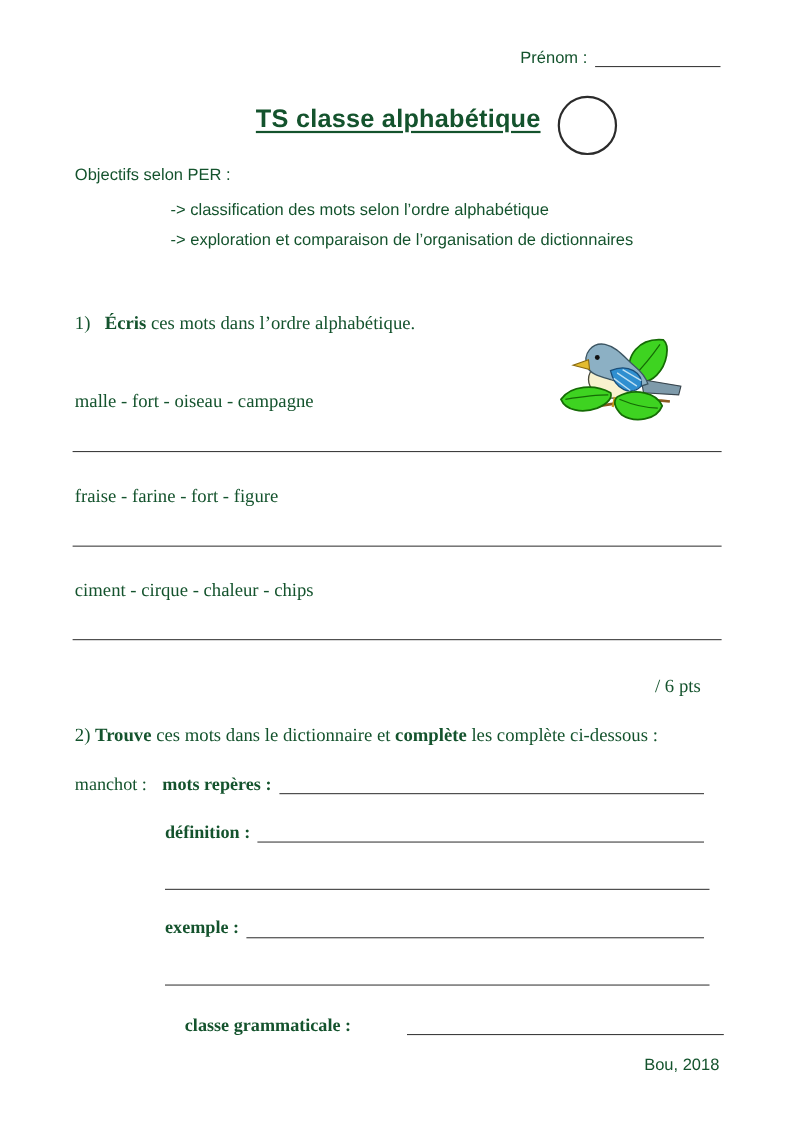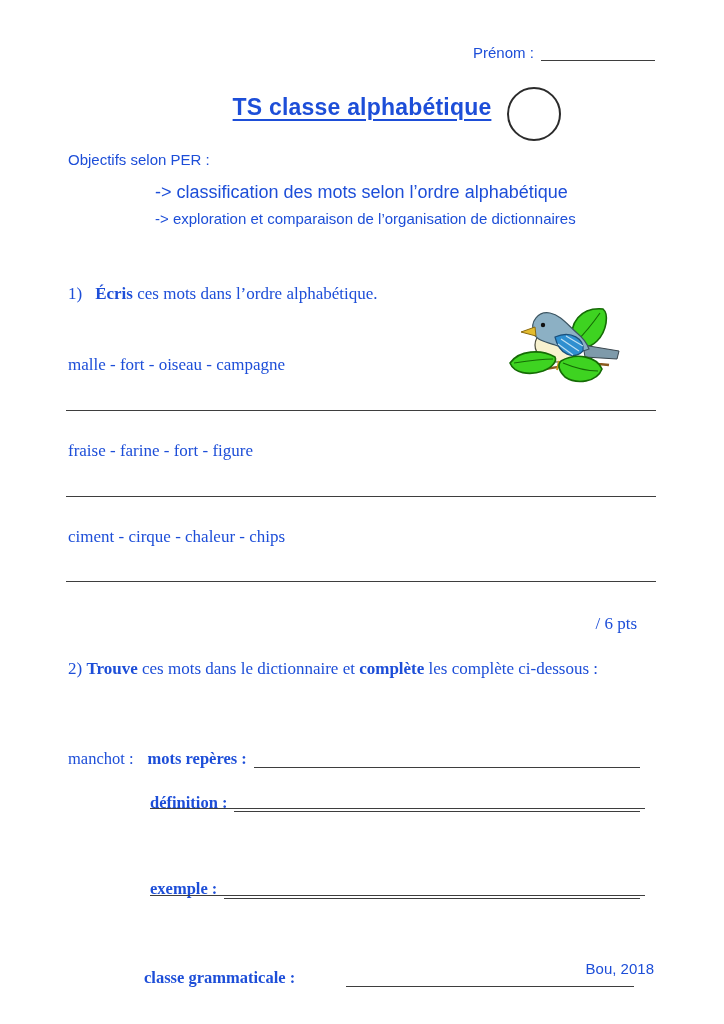--- a/index.html
+++ b/index.html
@@ -2,21 +2,21 @@
 <html><head>
 <meta charset="utf-8">
 <style>
   html,body { margin:0; padding:0; background:#e8e8e8; }
   .page {
     position: relative;
     width: 724px;
     height: 1024px;
     margin: 0 auto;
     background: #ffffff;
-    color: #1d4ed8;
+    color: #14532d;
     overflow: hidden;
   }
   .sans  { font-family: "Liberation Sans", sans-serif; }
   .serif { font-family: "Liberation Serif", serif; }
   .abs   { position: absolute; }
 
   
   .prenom-row { top:41px; left:473px; width:182px; height:20px; display:flex; align-items:flex-end; font-size:15px; }
   .fill { flex:1; align-self:stretch; border-bottom:1.8px solid #3e3e3e; margin-left:7px; }
 
@@ -29,47 +29,47 @@
     letter-spacing: 0.2px;
   }
   .grade-circle {
     top:87px; left:507px; width:54px; height:54px;
     border:2px solid #2b2b2b; border-radius:50%;
     box-sizing:border-box;
   }
 
   
   .obj-heading { top:151px; left:68px; font-size:15px; }
-  .obj-item-1  { top:182px; left:155px; font-size:18px; }
+  .obj-item-1  { top:182px; left:155px; font-size:15px; }
   .obj-item-2  { top:210px; left:155px; font-size:15px; }
 
   
   .ex1-instruction { top:284px; left:68px; font-size:17px; }
   .ex1-instruction .num { margin-right:13px; }
   .bold { font-weight:bold; }
   .bird-wrap { top:299px; left:505px; width:120px; height:88px; }
   .wordlist-1 { top:355px; left:68px; font-size:17px; }
   .wordlist-2 { top:441px; left:68px; font-size:17px; }
   .wordlist-3 { top:527px; left:68px; font-size:17px; }
   .rule { height:0; border-top:1.8px solid #3e3e3e; }
   .rule-1 { top:410px; left:66px; width:590px; }
   .rule-2 { top:496px; left:66px; width:590px; }
   .rule-3 { top:581px; left:66px; width:590px; }
   .points { top:614px; right:87px; font-size:17px; }
 
   
   .ex2-instruction { top:659px; left:68px; font-size:17px; }
-  .frow { display:flex; align-items:flex-end; height:22px; font-size:16.5px;margin-top:46px; }
+  .frow { display:flex; align-items:flex-end; height:22px; font-size:16.5px; }
   .frow span { line-height:19px; white-space:nowrap; }
   .row-mots   { top:700px; left:68px;  width:572px; }
   .row-def    { top:744px; left:150px; width:490px; }
   .rule-4     { top:808px; left:150px; width:495px; }
   .row-exmpl  { top:831px; left:150px; width:490px;align-items:center; }
   .rule-5     { top:895px; left:150px; width:495px; }
-  .row-classe { top:919px; left:144px; width:490px;gap:44px; }
+  .row-classe { top:919px; left:168px; width:490px;gap:44px; }
   .word-entry { margin-right:14px; }
 
   .credit { top:960px; right:70px; font-size:15px; }
 </style>
 </head>
 <body>
 
 <div class="page sans">
 
   <div class="abs prenom-row">

